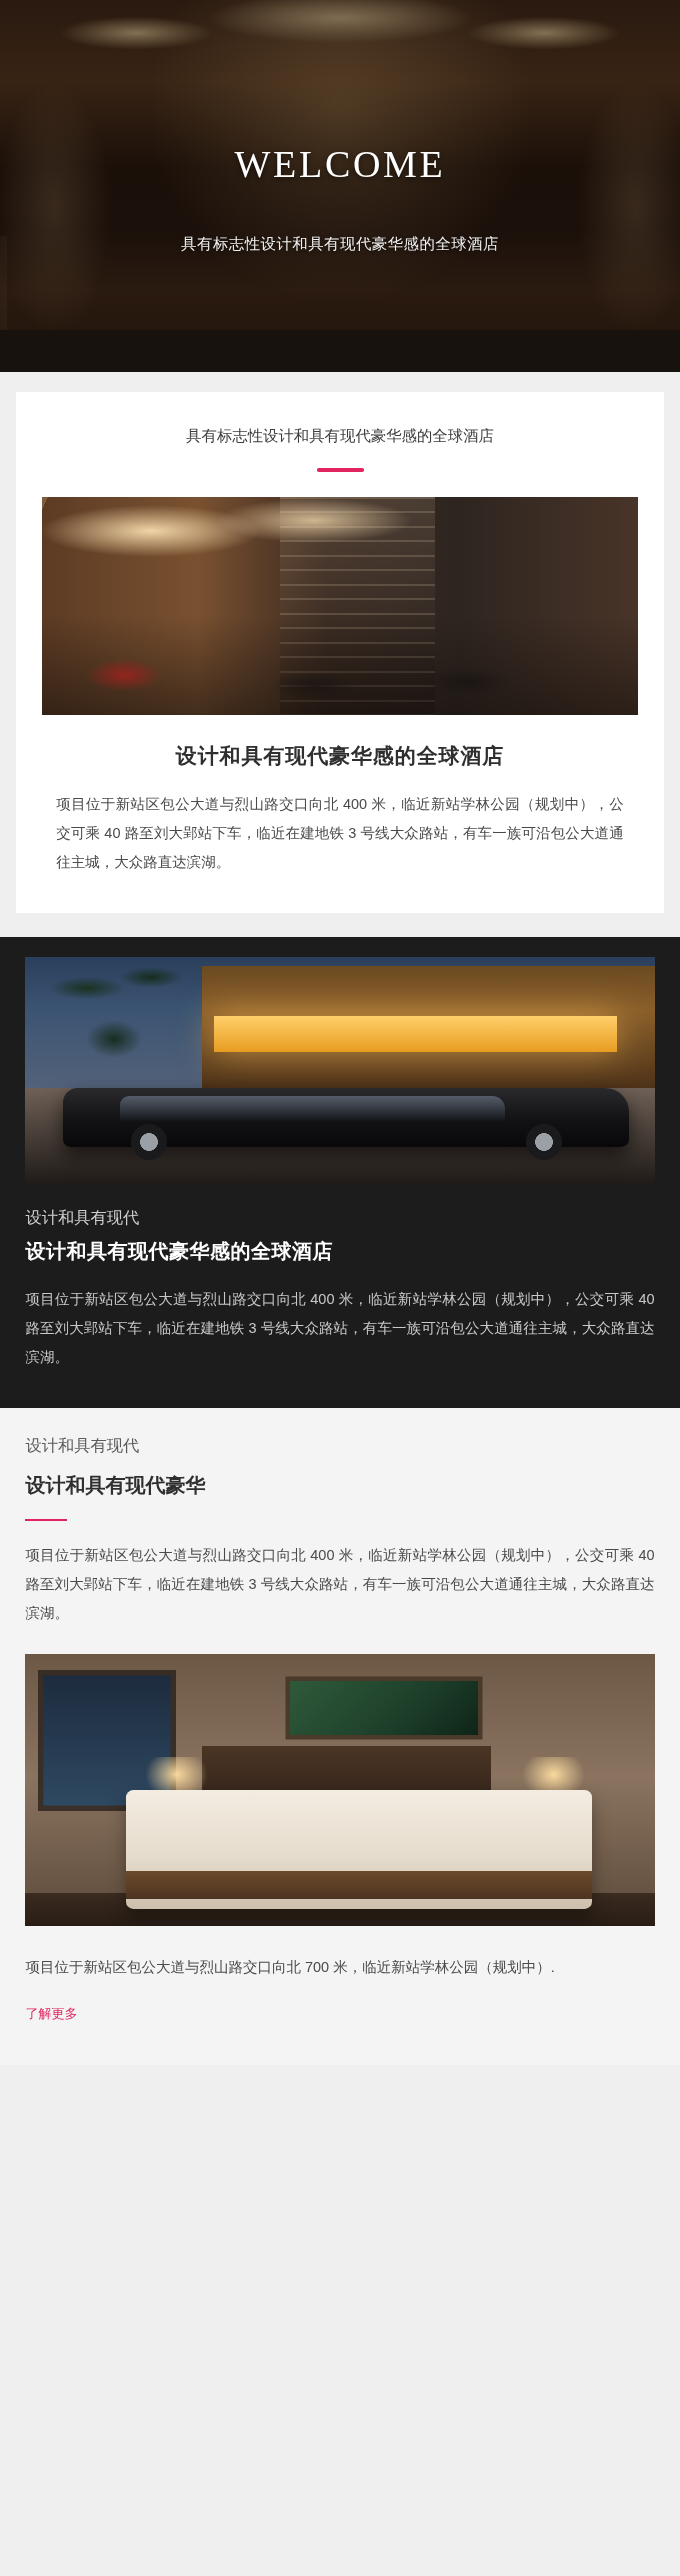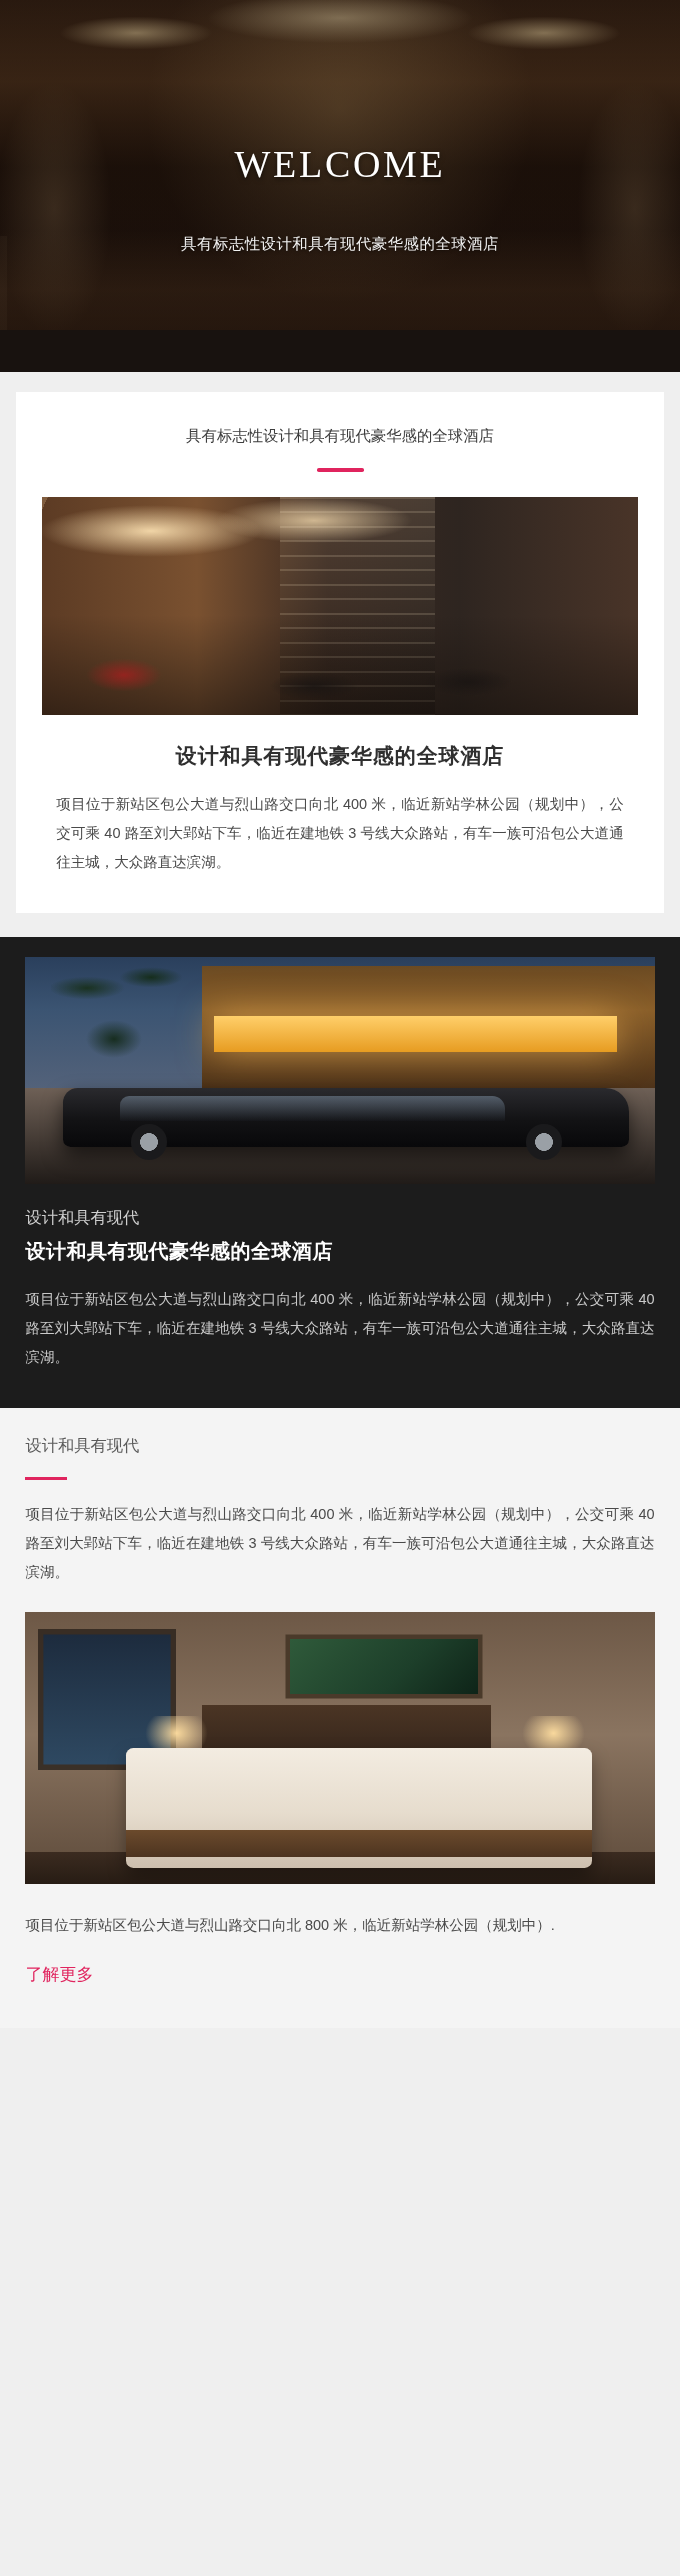--- a/index.html
+++ b/index.html
@@ -311,21 +311,21 @@
   .l2-caption {
     margin: 27px 25.4px 0 25.4px;
     color: #4a4a4a;
     font-size: 14.5px;
     line-height: 1.95;
   }
   .more-link {
     display: inline-block;
     margin: 23.6px 25.4px 0 25.4px;
     color: #e0245e;
-    font-size: 17px;
+    font-size: 13px;
     text-decoration: none;
     text-align: right;
   }
 </style>
 </head>
 <body>
 
 <div class="page">
 
   <section class="hero">
@@ -366,33 +366,34 @@
       </div>
     </div>
 
     <div class="dark-eyebrow">设计和具有现代</div>
     <h2 class="dark-title">设计和具有现代豪华感的全球酒店</h2>
     <p class="dark-body">项目位于新站区包公大道与烈山路交口向北 400 米，临近新站学林公园（规划中），公交可乘 40 路至刘大郢站下车，临近在建地铁 3 号线大众路站，有车一族可沿包公大道通往主城，大众路直达滨湖。</p>
   </section>
 
   <section class="light2">
     <div class="l2-eyebrow">设计和具有现代</div>
+    <h2 class="l2-title">设计和具有现代豪华</h2>
     <div class="l2-rule"></div>
     <p class="l2-body">项目位于新站区包公大道与烈山路交口向北 400 米，临近新站学林公园（规划中），公交可乘 40 路至刘大郢站下车，临近在建地铁 3 号线大众路站，有车一族可沿包公大道通往主城，大众路直达滨湖。</p>
 
     <div class="photo-room">
       <div class="wall"></div>
       <div class="window"></div>
       <div class="art"></div>
       <div class="headboard"></div>
       <div class="lamp-l"></div>
       <div class="lamp-r"></div>
       <div class="floor"></div>
       <div class="bed"></div>
       <div class="runner"></div>
     </div>
 
-    <p class="l2-caption">项目位于新站区包公大道与烈山路交口向北 800 米，临近新站学林公园（规划中）.</p>
+    <p class="l2-caption">项目位于新站区包公大道与烈山路交口向北 700 米，临近新站学林公园（规划中）.</p>
     <a class="more-link" href="#">了解更多</a>
   </section>
 
 </div>
 
 
 </body></html>

